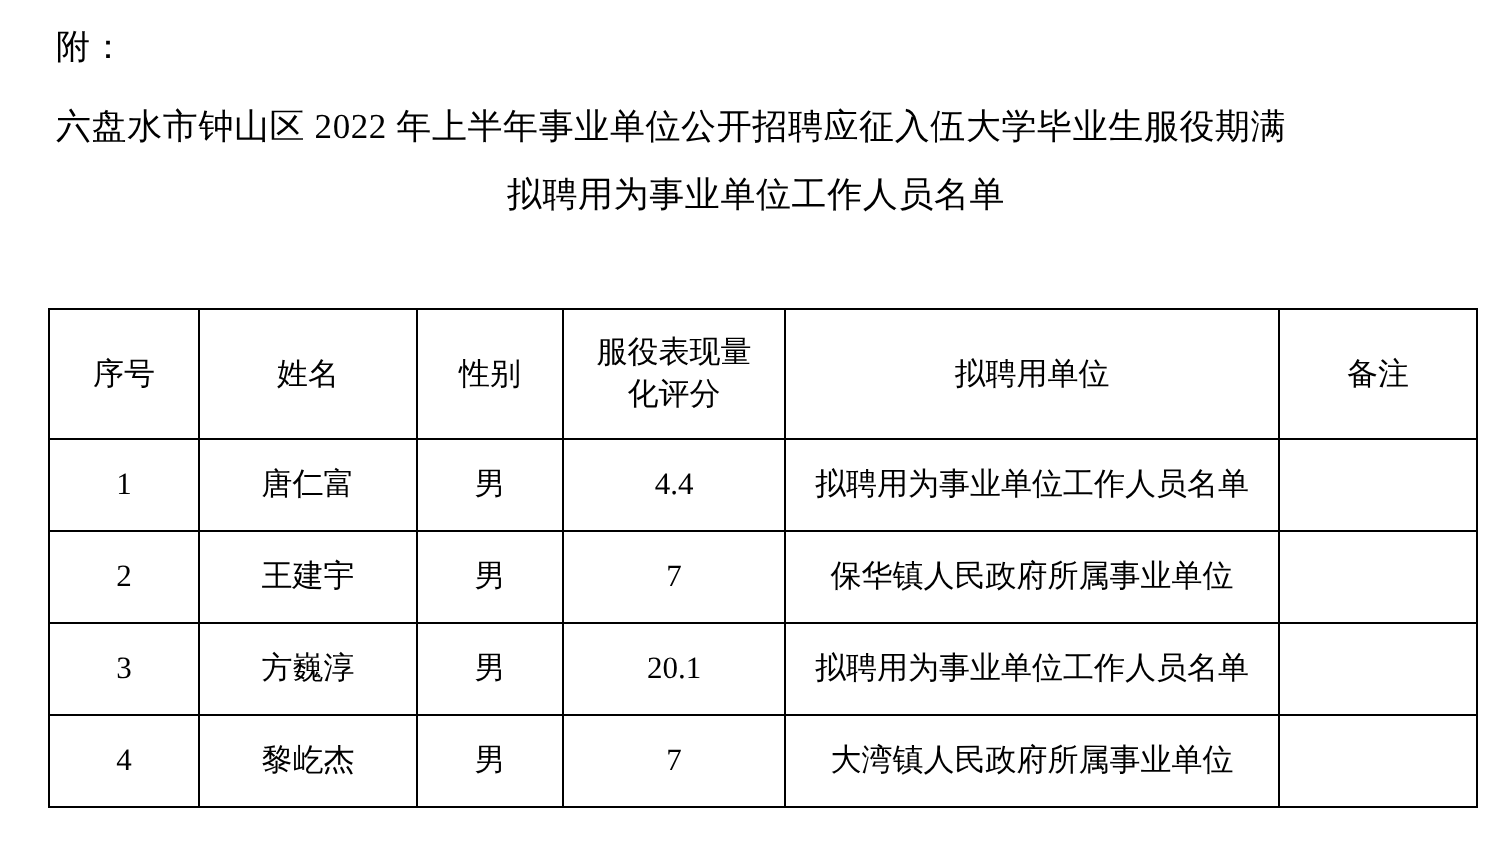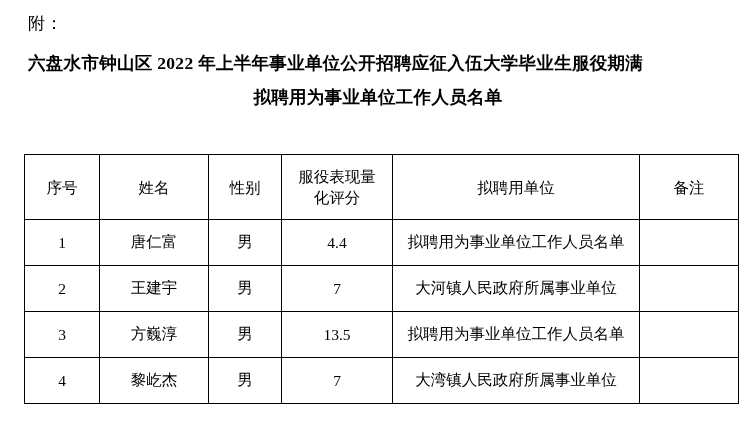--- a/index.html
+++ b/index.html
@@ -28,21 +28,21 @@
     letter-spacing: 0.5px;
   }
   .title-block {
     position: absolute;
     left: 28px;
     top: 46px;
     width: 700px;
     text-align: center;
     font-size: 17.5px;
     line-height: 34px;
-    font-weight: 700;
+    font-weight: 400;
     letter-spacing: 0.3px;
   }
   .title-line {
     display: block;
     white-space: nowrap;
   }
   .title-line-1 {
     text-align: left;
     padding-left: 0px;
   }
@@ -114,28 +114,28 @@
         <td class="col-sex">男</td>
         <td class="col-score">4.4</td>
         <td class="col-unit">拟聘用为事业单位工作人员名单</td>
         <td class="col-note"></td>
       </tr>
       <tr>
         <td class="col-seq">2</td>
         <td class="col-name">王建宇</td>
         <td class="col-sex">男</td>
         <td class="col-score">7</td>
-        <td class="col-unit">大河镇人民政府所属事业单位</td>
+        <td class="col-unit">保华镇人民政府所属事业单位</td>
         <td class="col-note"></td>
       </tr>
       <tr>
         <td class="col-seq">3</td>
         <td class="col-name">方巍淳</td>
         <td class="col-sex">男</td>
-        <td class="col-score">13.5</td>
+        <td class="col-score">20.1</td>
         <td class="col-unit">拟聘用为事业单位工作人员名单</td>
         <td class="col-note"></td>
       </tr>
       <tr>
         <td class="col-seq">4</td>
         <td class="col-name">黎屹杰</td>
         <td class="col-sex">男</td>
         <td class="col-score">7</td>
         <td class="col-unit">大湾镇人民政府所属事业单位</td>
         <td class="col-note"></td>

